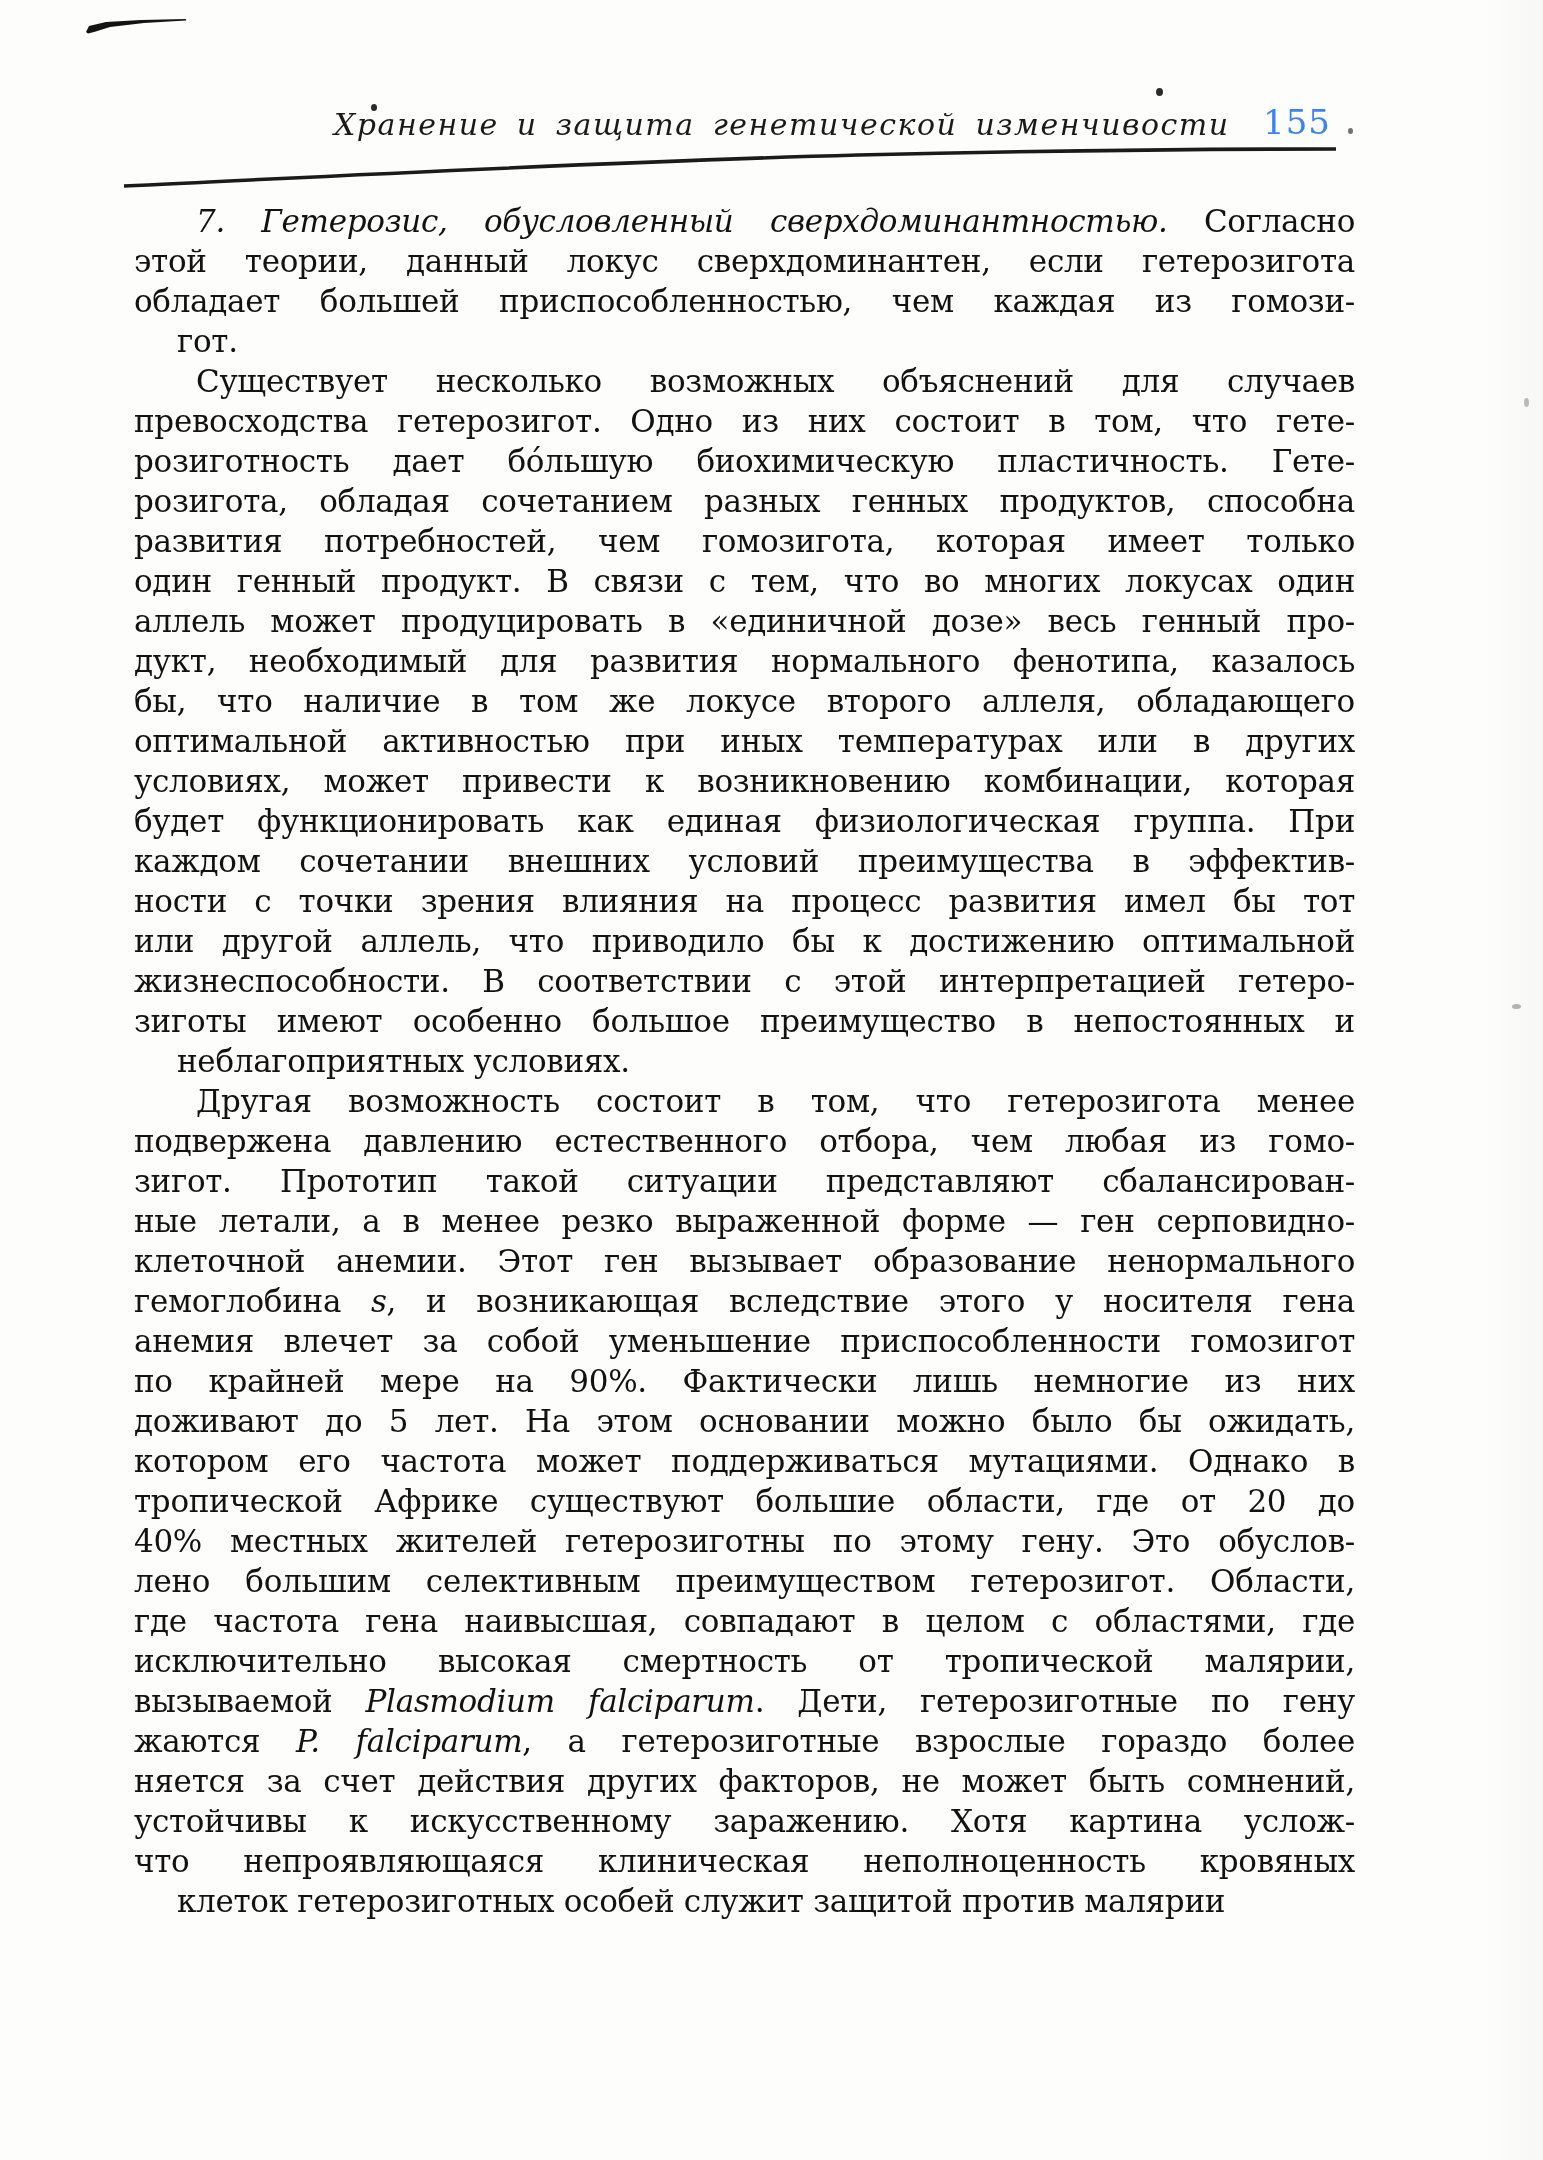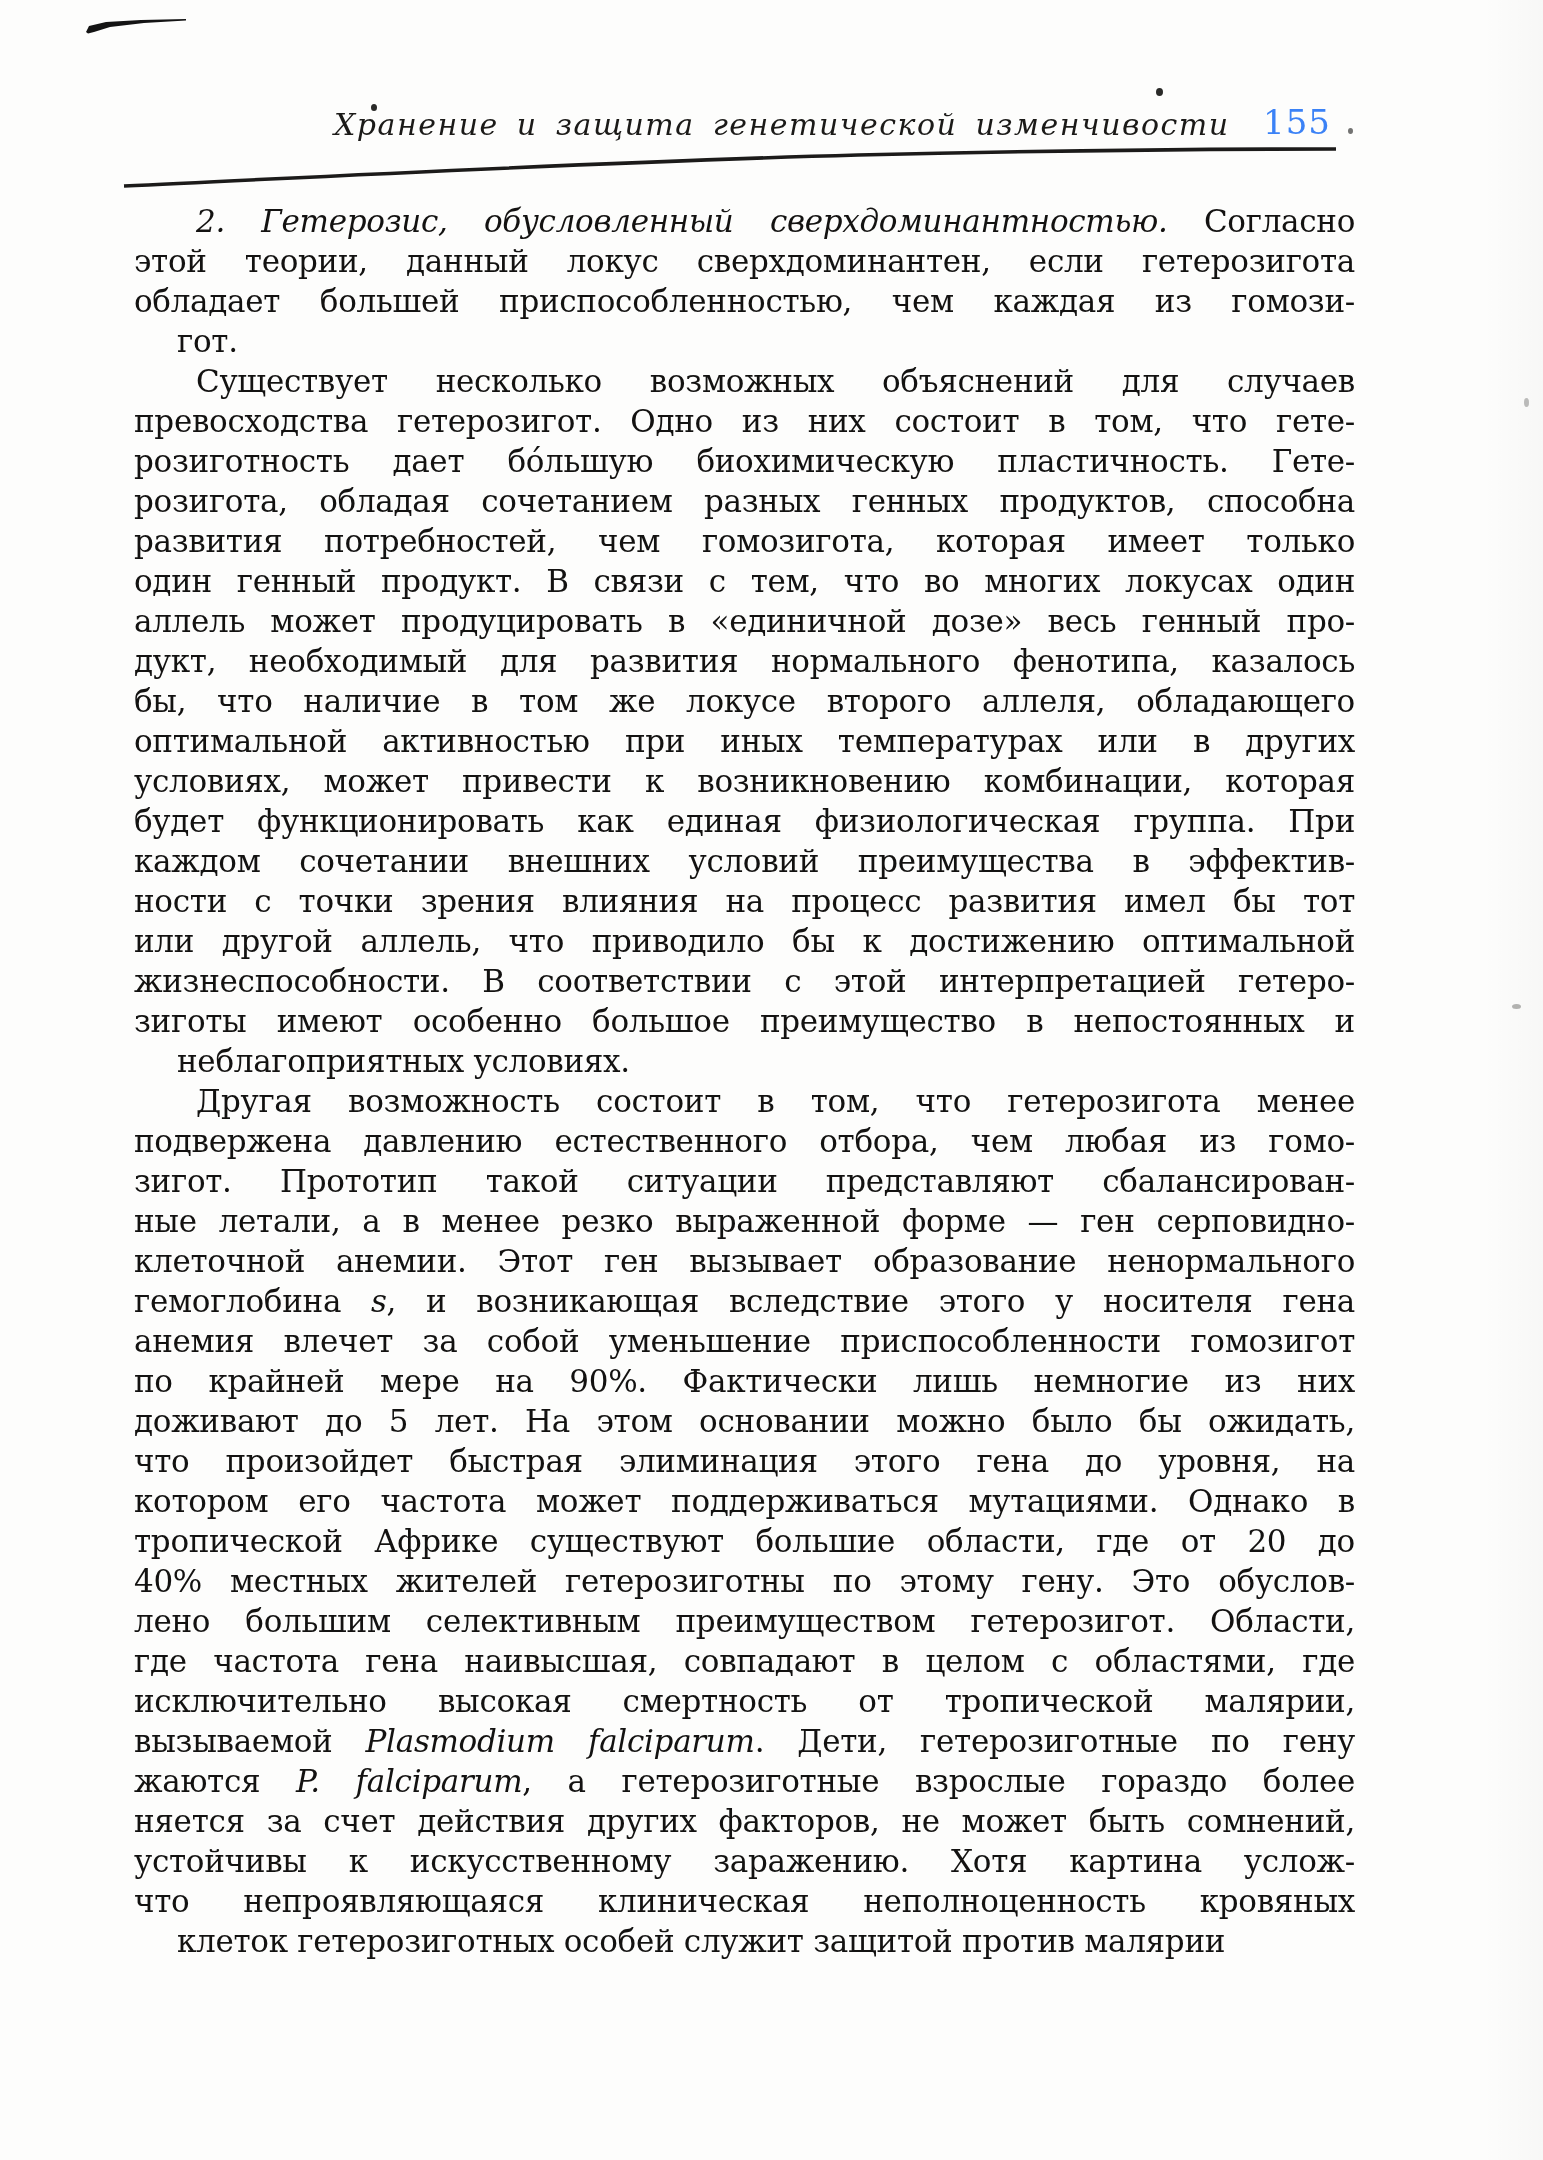--- a/index.html
+++ b/index.html
@@ -71,21 +71,21 @@
   <div class="header">
     <span class="running-title">Хранение и защита генетической изменчивости</span>
     <span class="page-number">155</span>
     <svg class="header-rule" viewBox="0 0 1225 55" preserveAspectRatio="none" aria-hidden="true">
       <path d="M 6,46 C 220,36 480,22 740,15 C 950,10 1120,9 1218,9" stroke="#1c1b1a" stroke-width="3.6" fill="none"></path>
     </svg>
   </div>
 
   <main class="text-block">
       <div class="paragraph">
-        <div class="line indent"><span class="it">2. Гетерозис, обусловленный сверхдоминантностью.</span><span> Согласно</span></div>
+        <div class="line indent"><span class="it">7. Гетерозис, обусловленный сверхдоминантностью.</span><span> Согласно</span></div>
         <div class="line"><span>этой теории, данный локус сверхдоминантен, если гетерозигота</span></div>
         <div class="line"><span>обладает большей приспособленностью, чем каждая из гомози-</span></div>
         <div class="line last"><span>гот.</span></div>
       </div>
       <div class="paragraph">
         <div class="line indent"><span>Существует несколько возможных объяснений для случаев</span></div>
         <div class="line"><span>превосходства гетерозигот. Одно из них состоит в том, что гете-</span></div>
         <div class="line"><span>розиготность дает бо́льшую биохимическую пластичность. Гете-</span></div>
         <div class="line"><span>розигота, обладая сочетанием разных генных продуктов, способна</span></div>
         <div class="line"><span>развития потребностей, чем гомозигота, которая имеет только</span></div>
@@ -106,21 +106,20 @@
       <div class="paragraph">
         <div class="line indent"><span>Другая возможность состоит в том, что гетерозигота менее</span></div>
         <div class="line"><span>подвержена давлению естественного отбора, чем любая из гомо-</span></div>
         <div class="line"><span>зигот. Прототип такой ситуации представляют сбалансирован-</span></div>
         <div class="line"><span>ные летали, а в менее резко выраженной форме — ген серповидно-</span></div>
         <div class="line"><span>клеточной анемии. Этот ген вызывает образование ненормального</span></div>
         <div class="line"><span>гемоглобина </span><span class="it">s</span><span>, и возникающая вследствие этого у носителя гена</span></div>
         <div class="line"><span>анемия влечет за собой уменьшение приспособленности гомозигот</span></div>
         <div class="line"><span>по крайней мере на 90%. Фактически лишь немногие из них</span></div>
         <div class="line"><span>доживают до 5 лет. На этом основании можно было бы ожидать,</span></div>
-        <div class="line"><span>что произойдет быстрая элиминация этого гена до уровня, на</span></div>
         <div class="line"><span>котором его частота может поддерживаться мутациями. Однако в</span></div>
         <div class="line"><span>тропической Африке существуют большие области, где от 20 до</span></div>
         <div class="line"><span>40% местных жителей гетерозиготны по этому гену. Это обуслов-</span></div>
         <div class="line"><span>лено большим селективным преимуществом гетерозигот. Области,</span></div>
         <div class="line"><span>где частота гена наивысшая, совпадают в целом с областями, где</span></div>
         <div class="line"><span>исключительно высокая смертность от тропической малярии,</span></div>
         <div class="line"><span>вызываемой </span><span class="it">Plasmodium falciparum</span><span>. Дети, гетерозиготные по гену</span></div>
         <div class="line"><span>жаются </span><span class="it">P. falciparum</span><span>, а гетерозиготные взрослые гораздо более</span></div>
         <div class="line"><span>няется за счет действия других факторов, не может быть сомнений,</span></div>
         <div class="line"><span>устойчивы к искусственному заражению. Хотя картина услож-</span></div>

